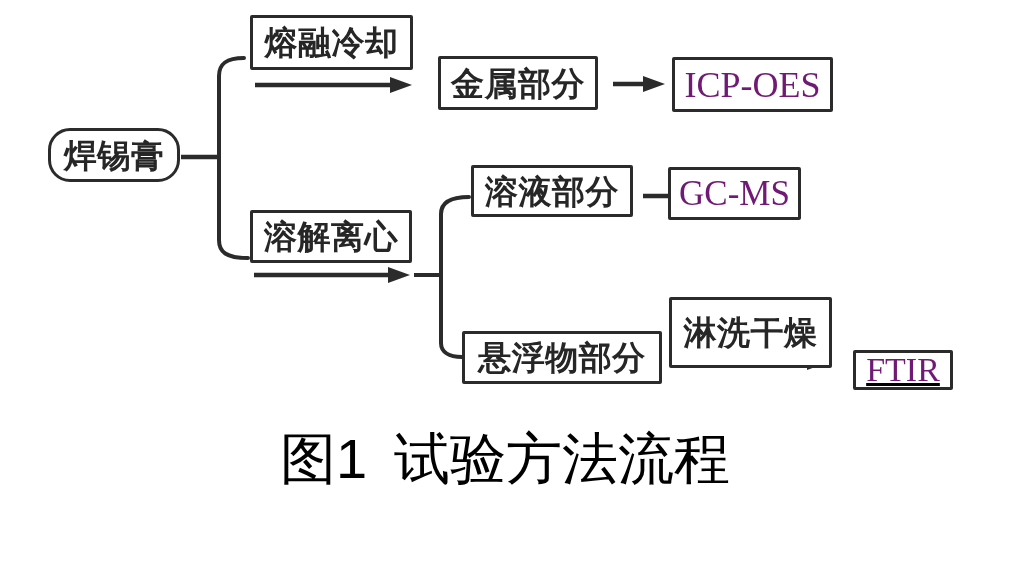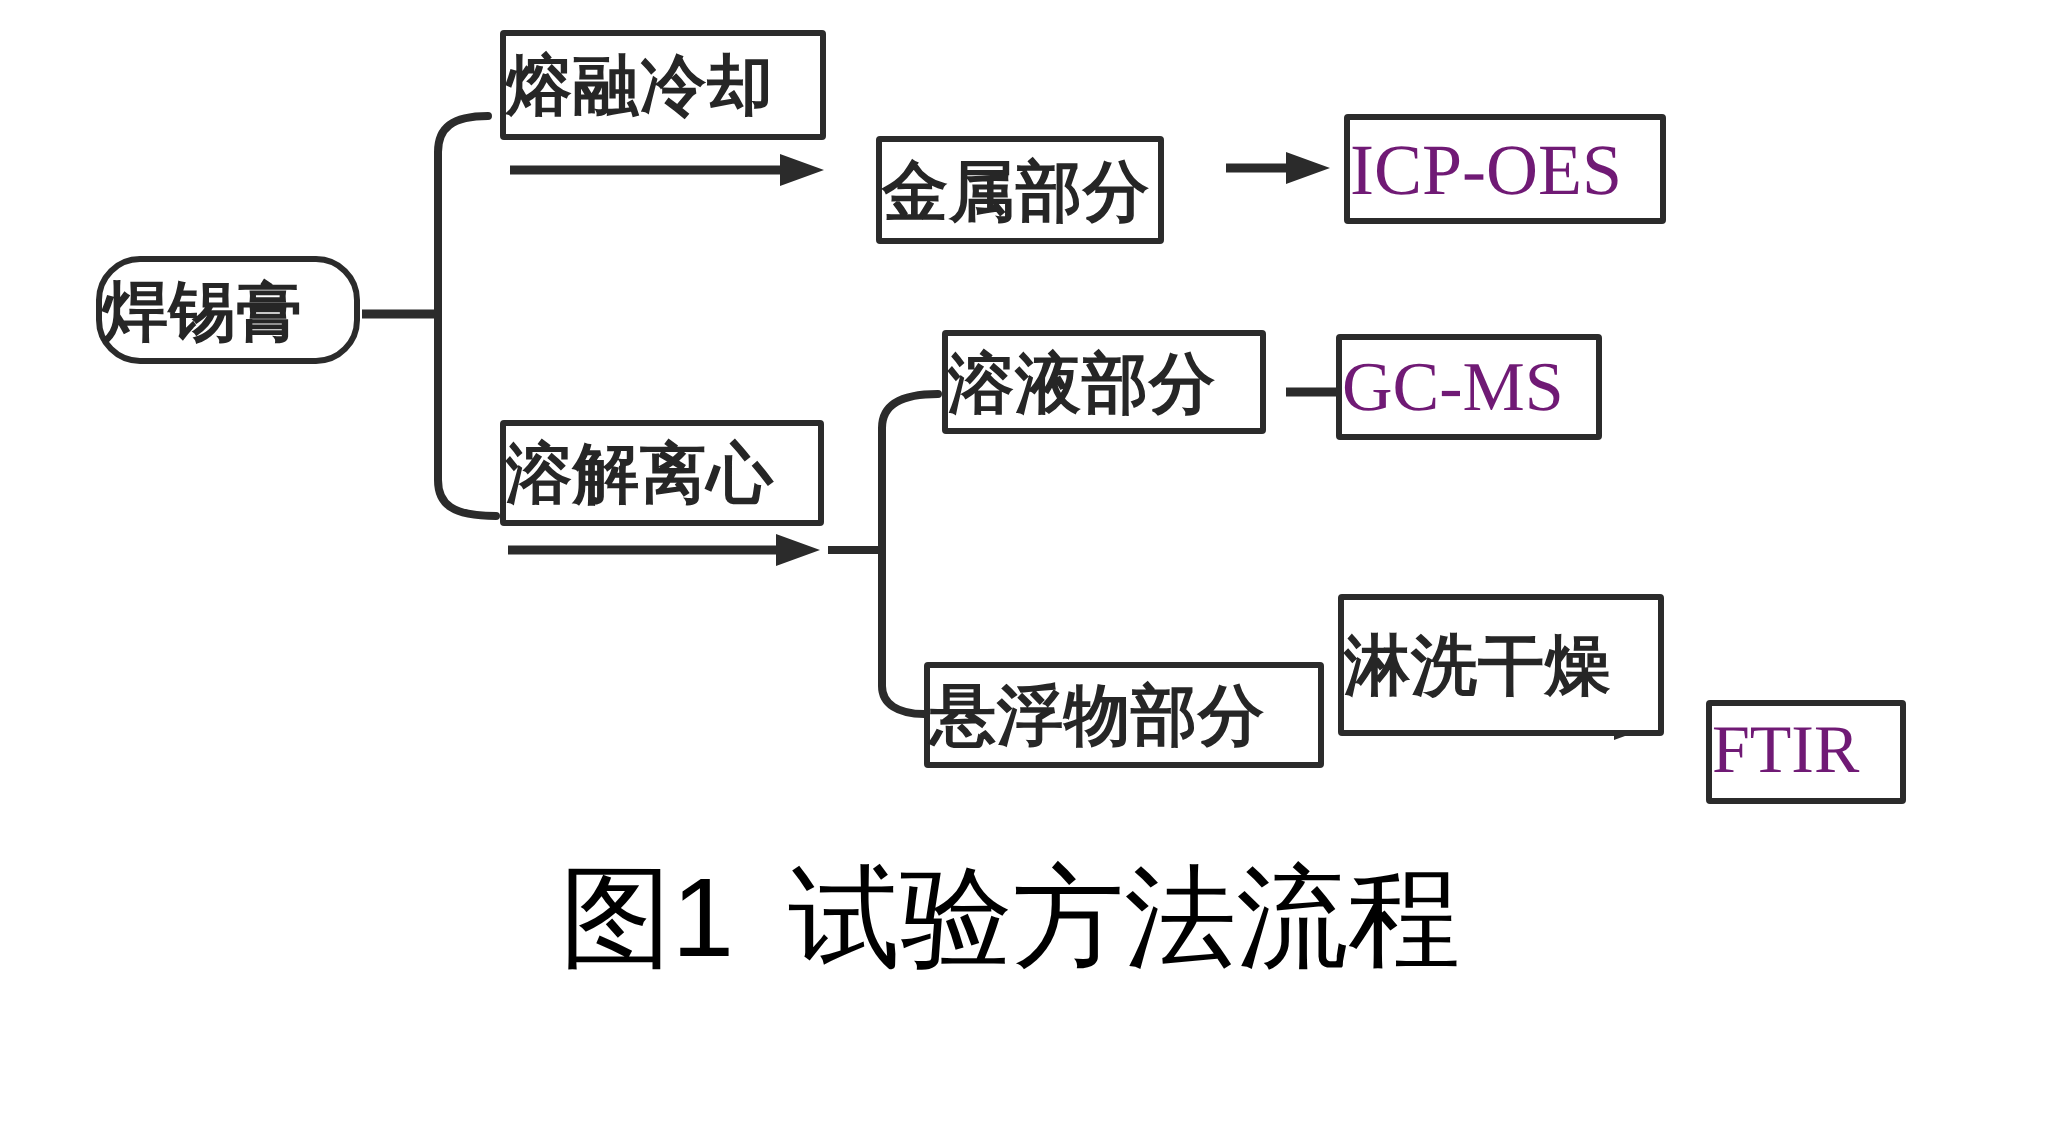--- a/index.html
+++ b/index.html
@@ -23,48 +23,49 @@
     height: 564px;
   }
   .node {
     position: absolute;
     box-sizing: border-box;
     background: #ffffff;
     border: 3.5px solid #2b2b2b;
     border-radius: 2px;
     display: flex;
     align-items: center;
+    justify-content: center;
     white-space: nowrap;
   }
   .node-label-cjk {
     font-family: "Liberation Sans", sans-serif;
     font-weight: 700;
     font-size: 33px;
     color: #262626;
     letter-spacing: 0.5px;
     line-height: 1;
   }
   .node-label-latin {
     font-family: "Liberation Serif", serif;
     font-weight: 400;
     color: #701a75;
     line-height: 1;
   }
   .node-solder-paste        { left: 48px;  top: 128px; width: 132px; height: 54px; border-radius: 22px; }
   .node-melt-cool           { left: 250px; top: 15px;  width: 163px; height: 55px; }
   .node-dissolve-centrifuge { left: 250px; top: 210px; width: 162px; height: 53px; }
-  .node-metal-part          { left: 438px; top: 68px;  width: 144px; height: 54px; }
+  .node-metal-part          { left: 438px; top: 56px;  width: 160px; height: 54px; }
   .node-icp-oes             { left: 672px; top: 57px;  width: 161px; height: 55px; }
   .node-icp-oes .node-label-latin { font-size: 36px; }
   .node-solution-part       { left: 471px; top: 165px; width: 162px; height: 52px; }
   .node-gc-ms               { left: 668px; top: 167px; width: 133px; height: 53px; }
   .node-gc-ms .node-label-latin { font-size: 35px; }
   .node-suspension-part     { left: 462px; top: 331px; width: 200px; height: 53px; }
   .node-rinse-dry           { left: 669px; top: 297px; width: 163px; height: 71px; }
-  .node-ftir                { left: 853px; top: 350px; width: 100px; height: 52px; }
+  .node-ftir                { left: 853px; top: 350px; width: 100px; height: 40px; text-decoration: underline; }
   .node-ftir .node-label-latin { font-size: 34px; }
   .figure-caption {
     position: absolute;
     left: 0;
     top: 428px;
     width: 1010px;
     display: flex;
     justify-content: center;
     align-items: baseline;
     gap: 27px;

